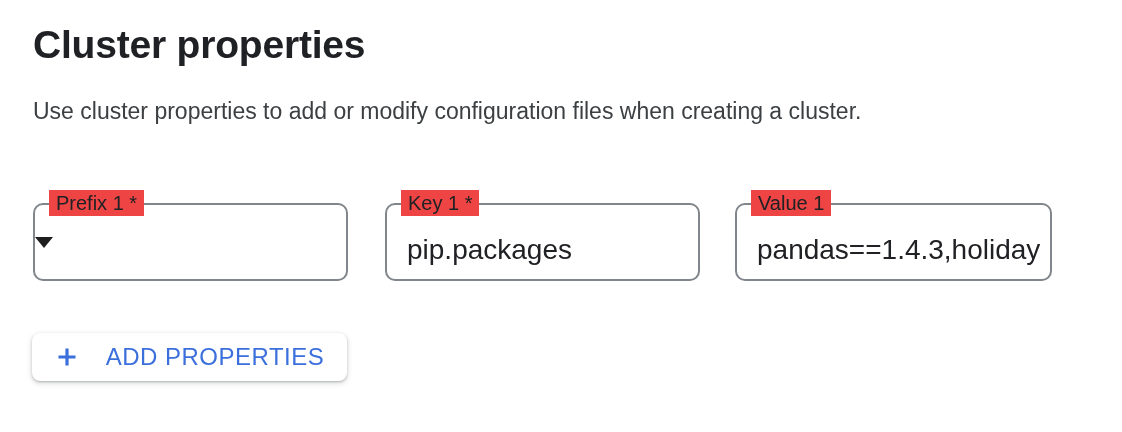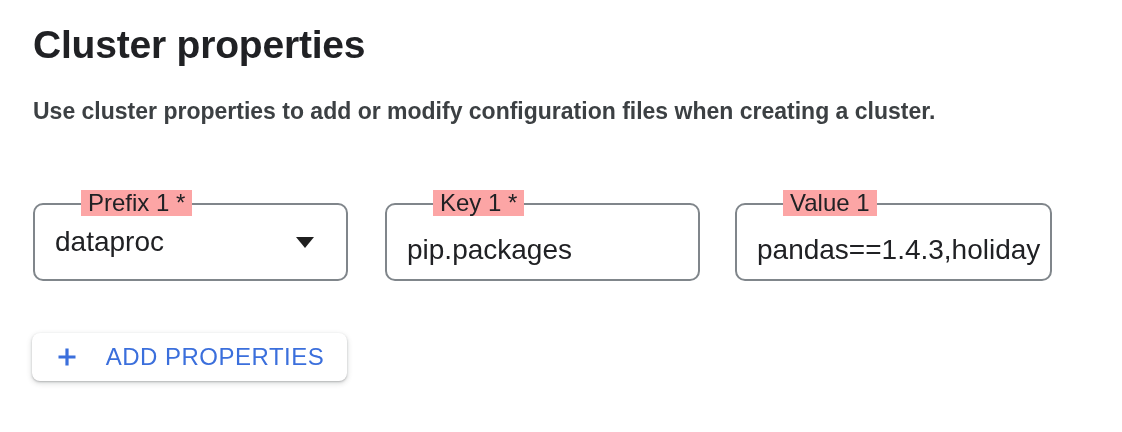--- a/index.html
+++ b/index.html
@@ -12,40 +12,40 @@
   .stage { position: relative; width: 930px; height: 432px; background: #fff; }
 
   .page-title {
     position: absolute; left: 33px; top: 25px;
     font-size: 39px; font-weight: 700; line-height: 1;
     color: #202124; letter-spacing: -0.2px;
     white-space: nowrap;
   }
   .page-desc {
     position: absolute; left: 33px; top: 97px;
-    font-size: 23px; font-weight: 700; line-height: 1.25;
+    font-size: 23px; font-weight: 400; line-height: 1.25;
     color: #3c4043; white-space: nowrap;
   }
 
   
   .field {
     position: absolute; top: 203px; height: 78px;
     border: 2px solid #80868b; border-radius: 10px;
     background: #fff;
     display: flex; align-items: center;
   }
   .field-prefix { left: 33px;  width: 315px; cursor: pointer; }
   .field-key    { left: 385px; width: 315px; }
   .field-value  { left: 735px; width: 317px; }
 
   .flabel {
     position: absolute; top: -15px; left: 14px;
-    background: #fca5a5; padding: 0 7px;
-    font-size: 24px; font-weight: 500; line-height: 26px;
-    color: #202124; white-space: nowrap; margin-left: 32px;
+    background: #ef4444; padding: 0 7px;
+    font-size: 20px; font-weight: 500; line-height: 26px;
+    color: #202124; white-space: nowrap;
   }
 
   .fvalue-text {
     font-size: 28px; color: #202124;
     padding-left: 20px;
     flex: 1 1 auto;
     white-space: nowrap; overflow: hidden;
   }
   .field input {
     width: 100%; height: 100%;
@@ -82,21 +82,20 @@
 <div class="stage">
 
   <h1 class="page-title">Cluster properties</h1>
 
   <p class="page-desc">Use cluster properties to add or modify configuration files when creating a cluster.</p>
 
   <div>
 
     <div class="field field-prefix">
       <span class="flabel">Prefix 1 *</span>
-      <span class="fvalue-text">dataproc</span>
       <span class="caret"></span>
     </div>
 
     <div class="field field-key">
       <span class="flabel">Key 1 *</span>
       <input type="text" value="pip.packages" style="">
     </div>
 
     <div class="field field-value">
       <span class="flabel">Value 1</span>

